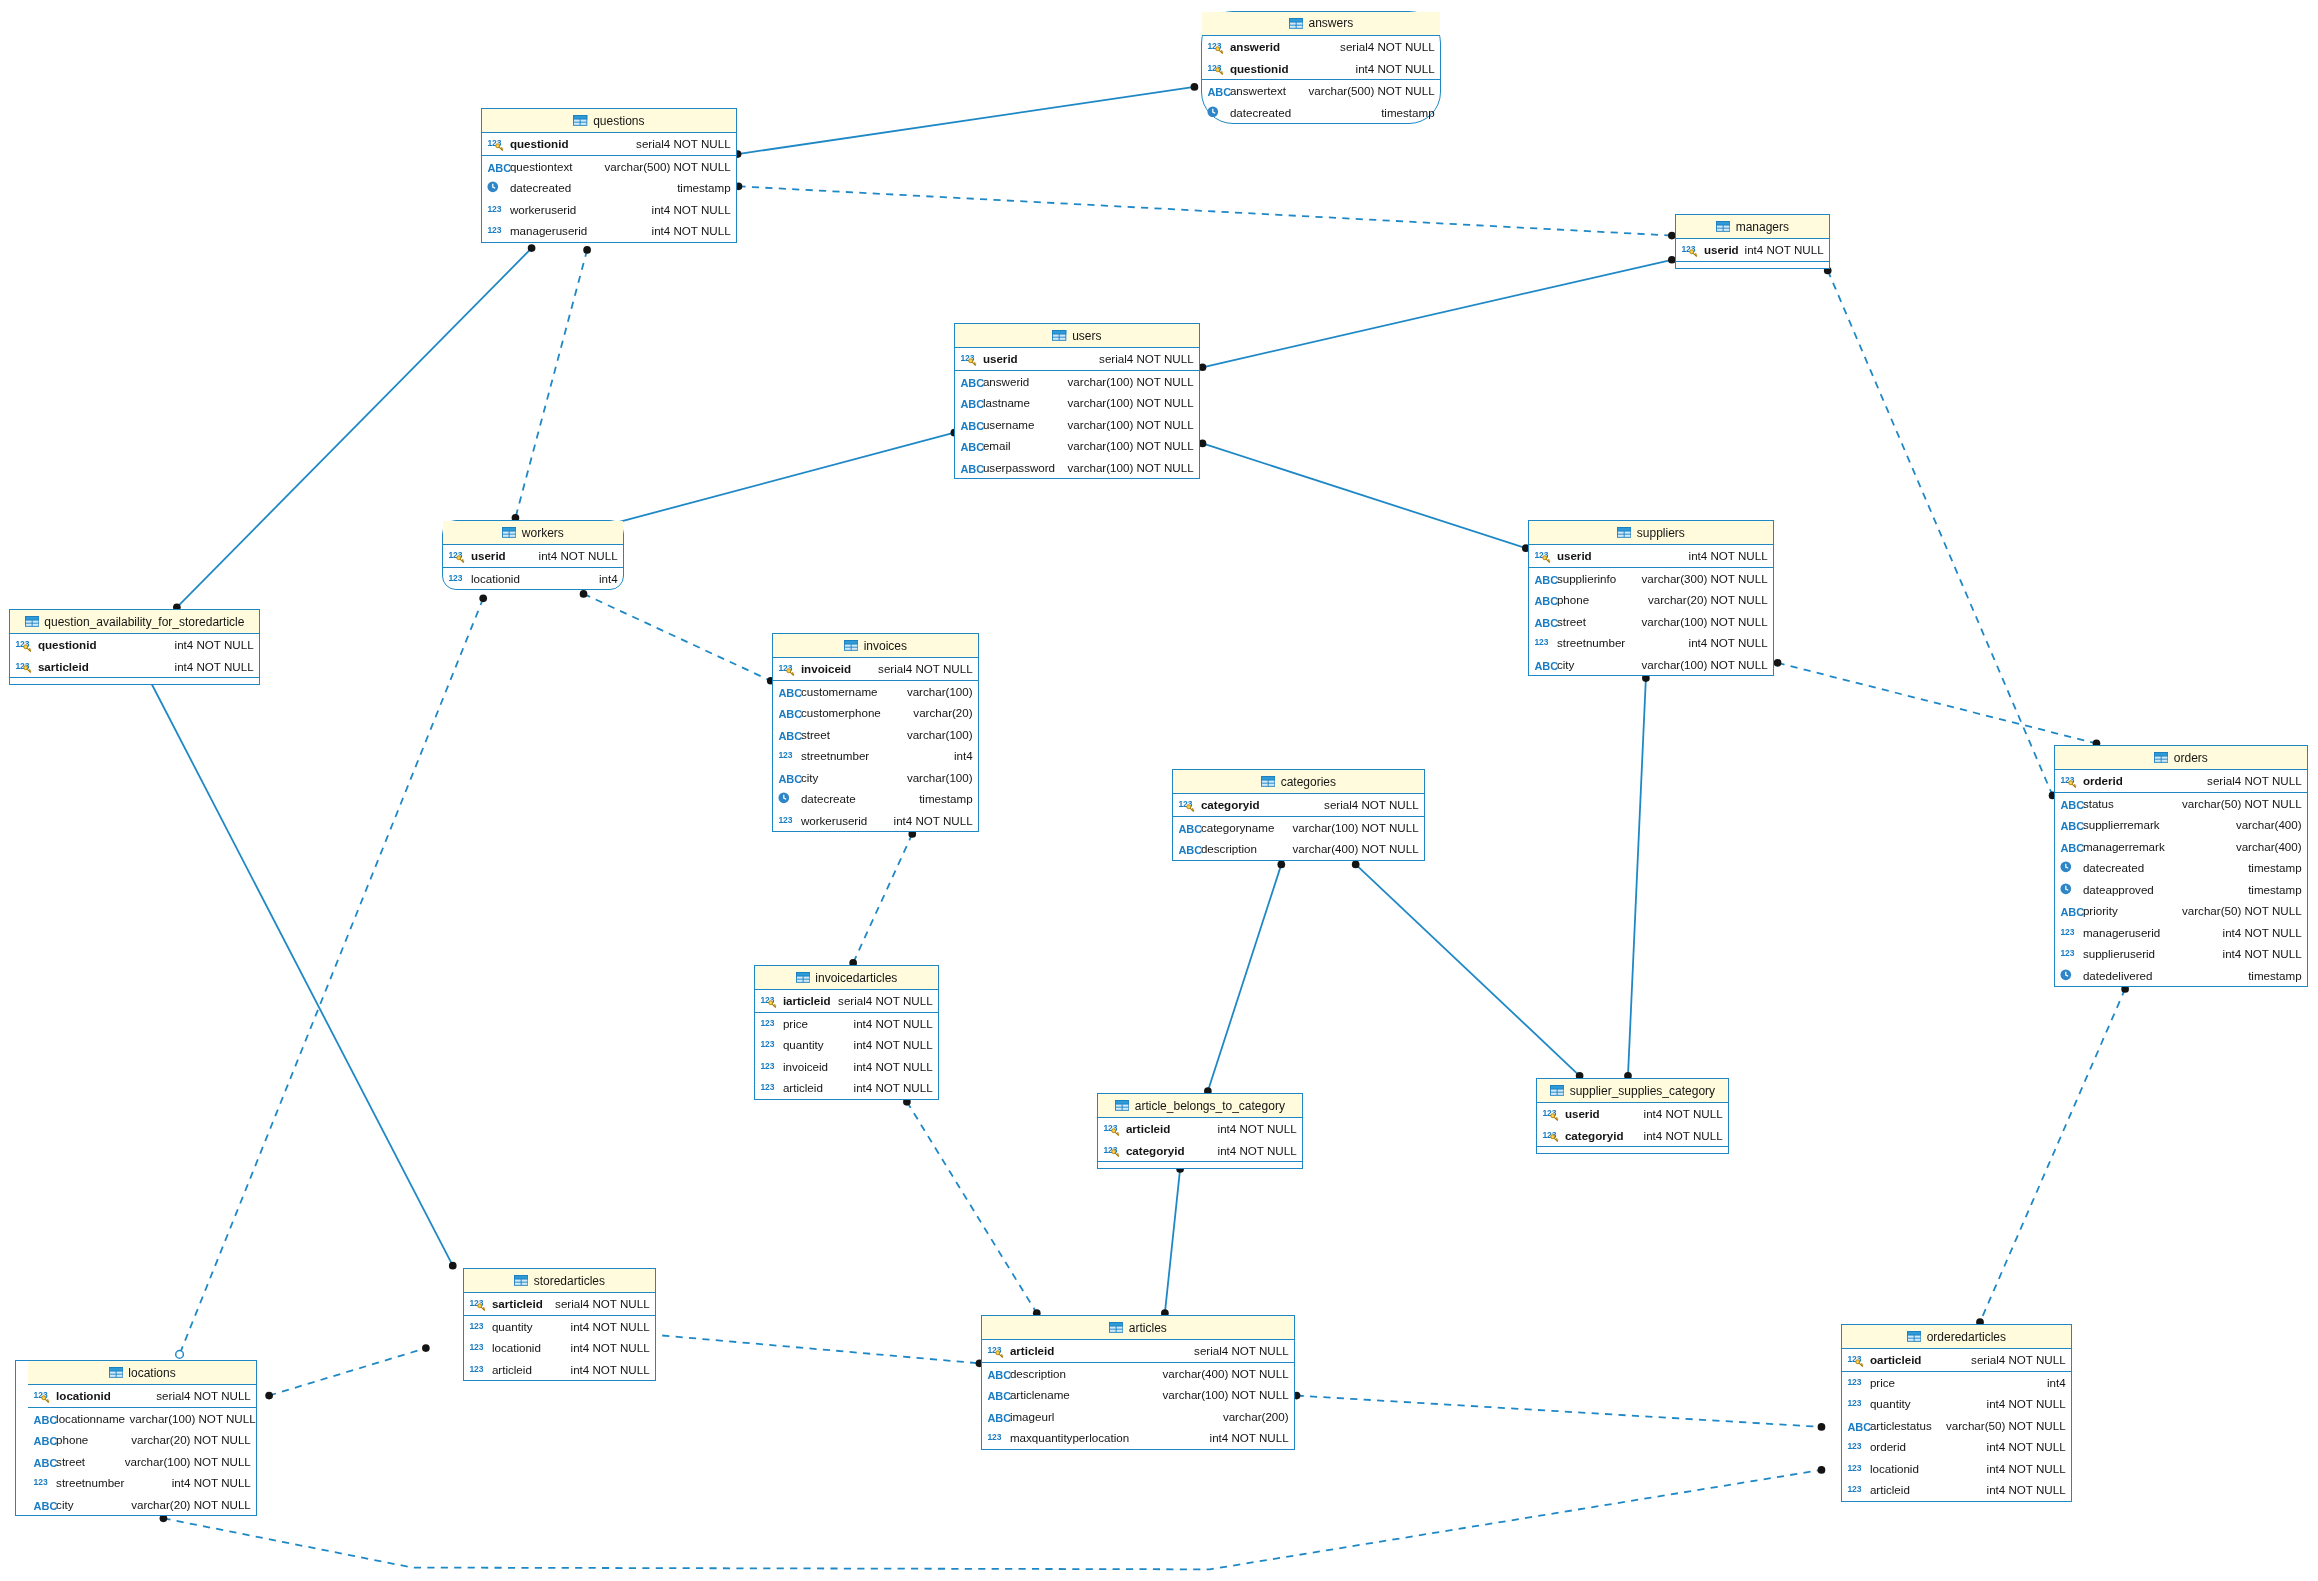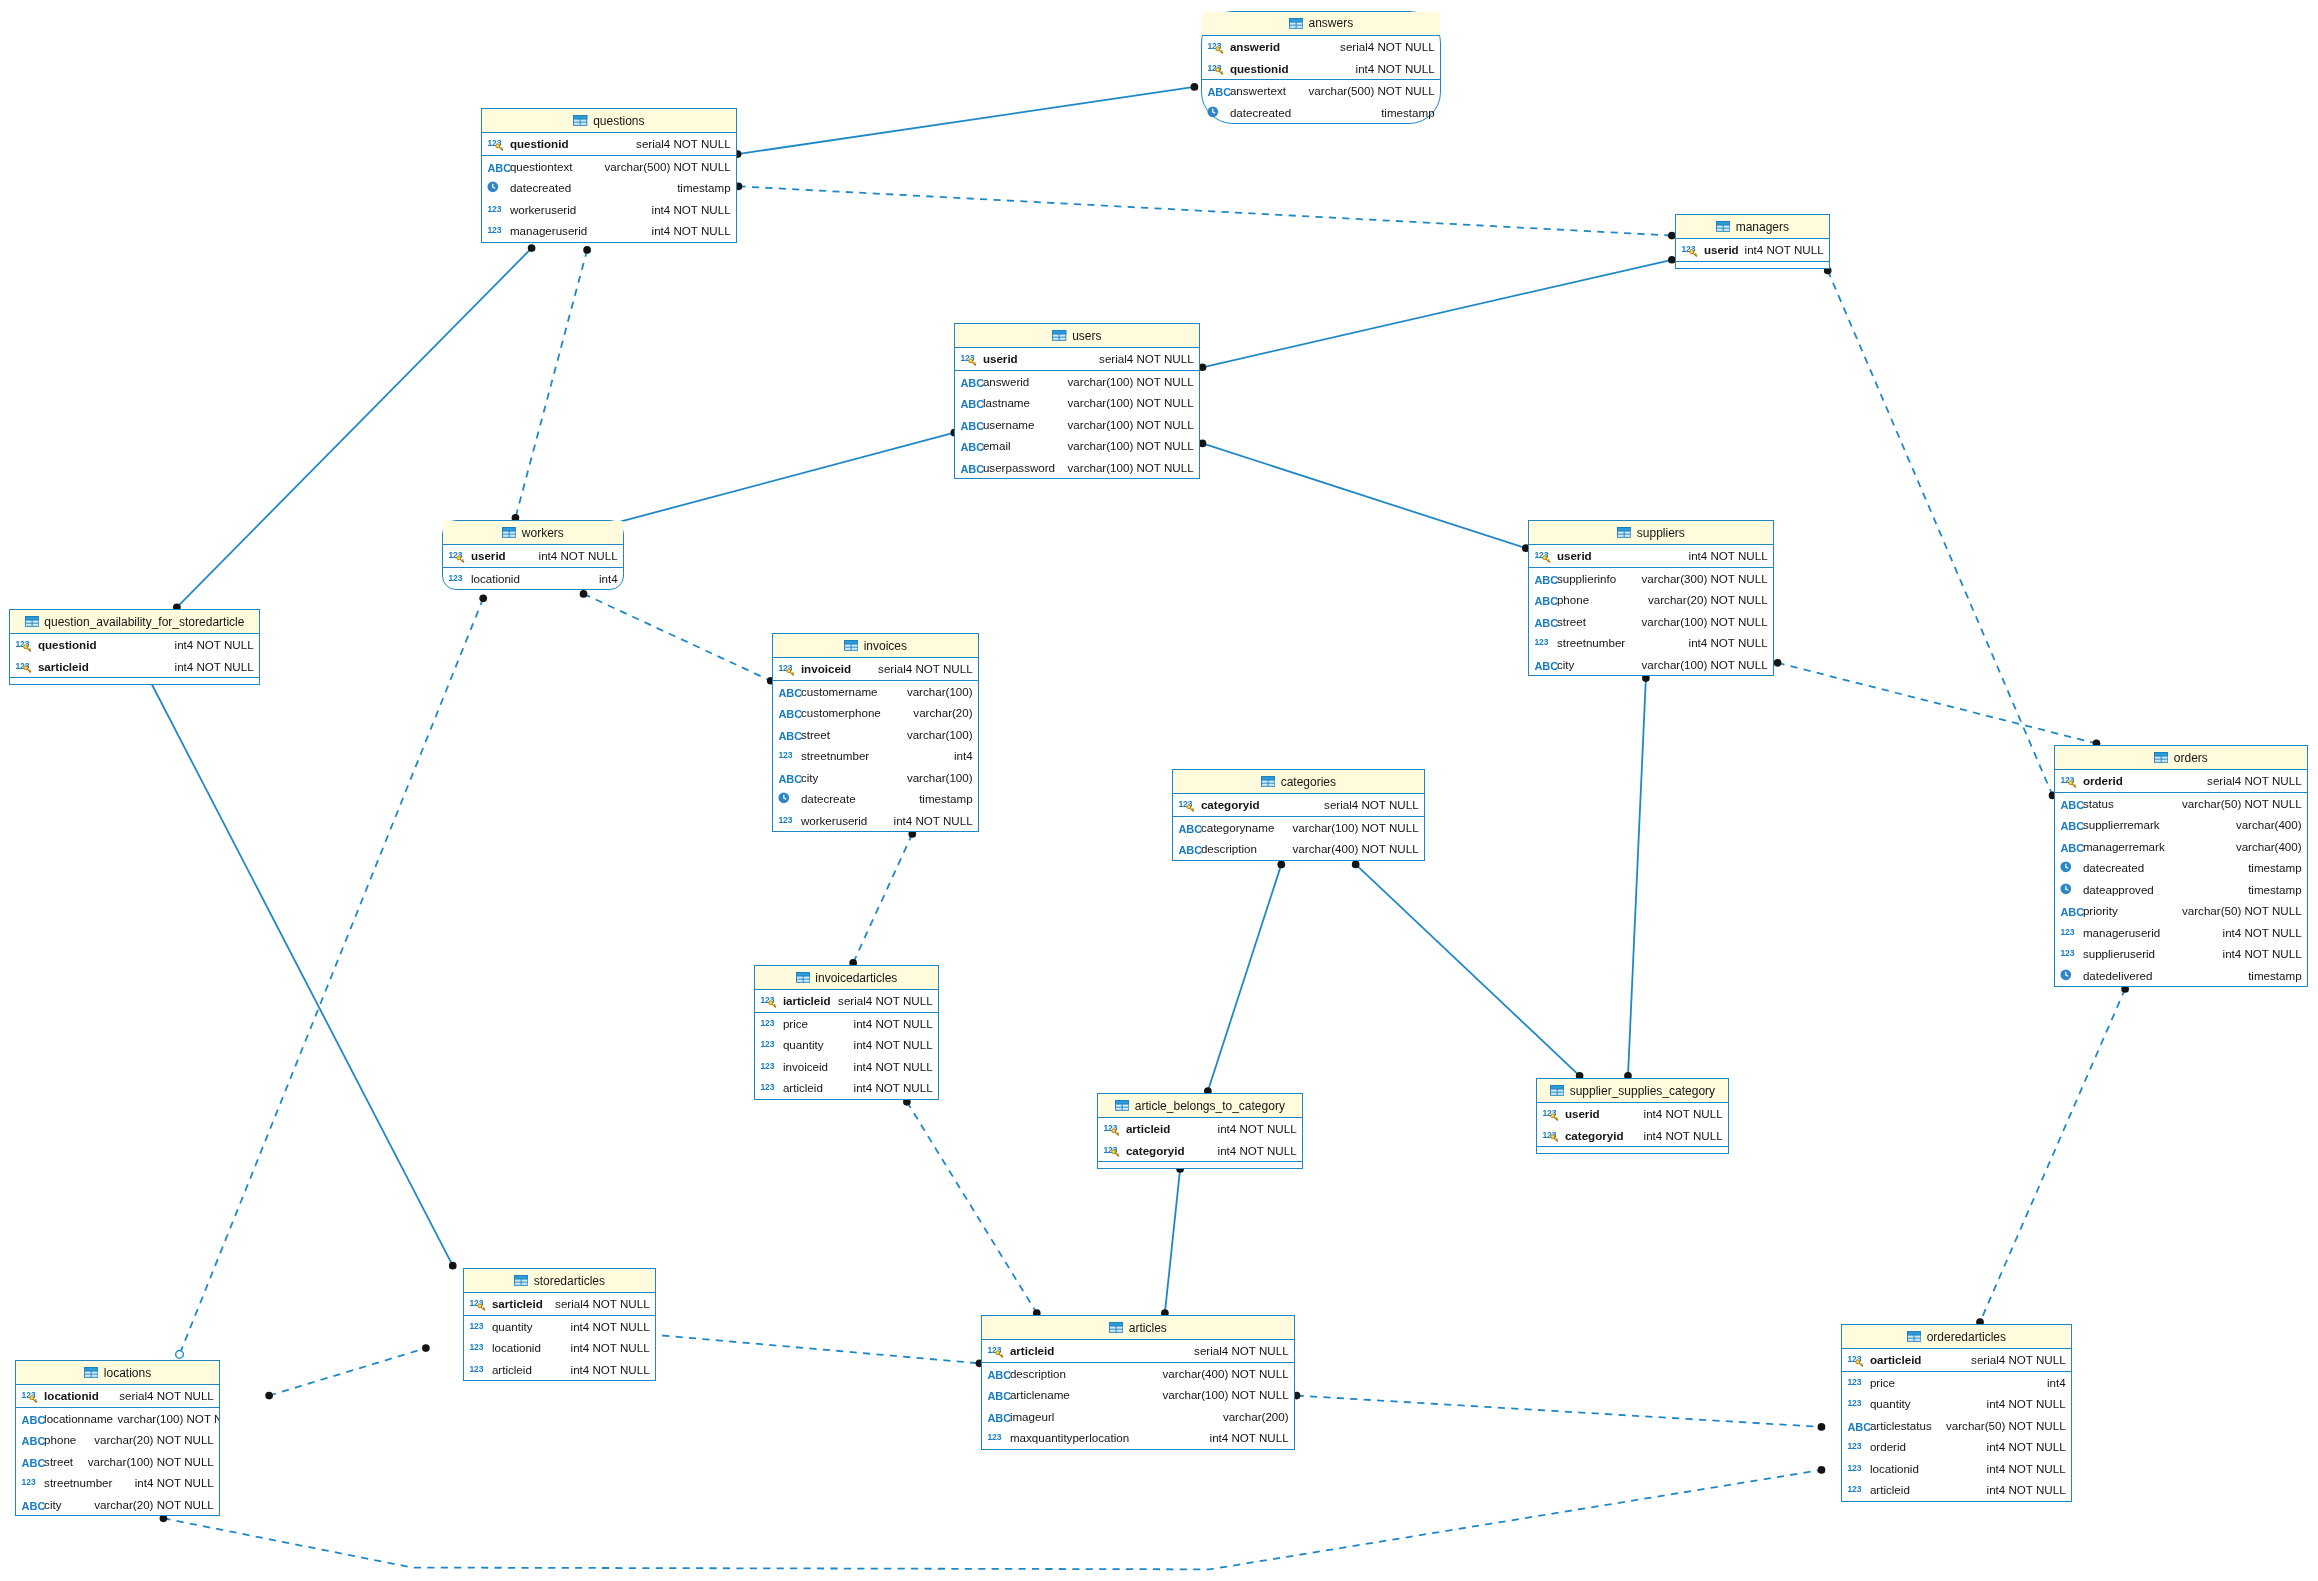--- a/index.html
+++ b/index.html
@@ -827,21 +827,21 @@
         </div>
         <div class="t-row">
           <span class="ic">
             <span class="n123">123</span>
           </span>
           <span class="nm">articleid</span>
           <span class="tp">int4 NOT NULL</span>
         </div>
       </div>
     </div>
-    <div class="tbl" style="left: 15.2px; top: 1360px; width: 205px;">
+    <div class="tbl" style="left: 15.2px; top: 1360px; width: 242px; padding-left: 12px;">
       <div class="t-header">
         <span class="ic" style="flex-basis:14.3px;width:14.3px;height:10.8px"><svg width="14.3" height="10.8" viewBox="0 0 16 12">
             <rect x="0.5" y="0.5" width="15" height="11" fill="#cfeafb" stroke="#1b7fc0"></rect>
             <rect x="0.5" y="0.5" width="15" height="4" fill="#2e9bd6" stroke="#1b7fc0"></rect>
             <line x1="8" y1="4.5" x2="8" y2="11.5" stroke="#1b7fc0"></line>
             <line x1="0.5" y1="8" x2="15.5" y2="8" stroke="#1b7fc0"></line>
           </svg></span>
         <span class="t-title">locations</span>
       </div>
       <div class="t-pk">

